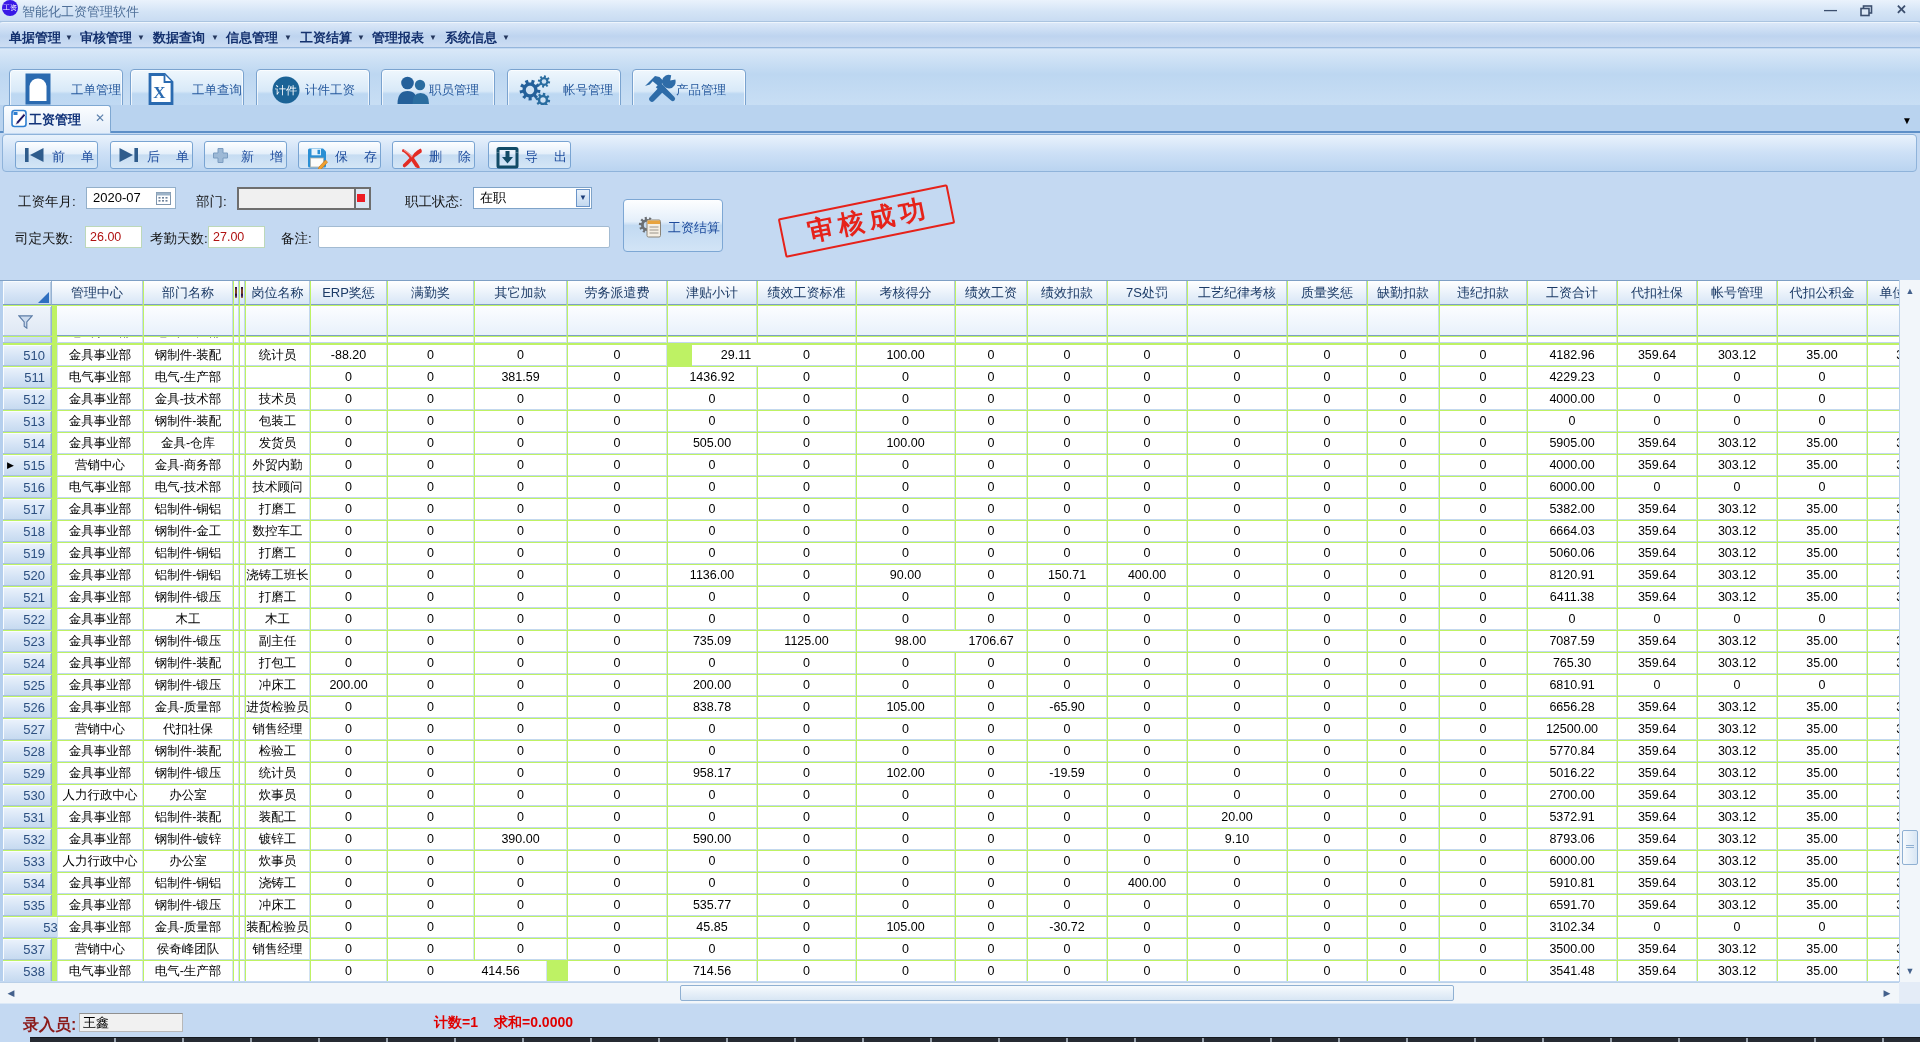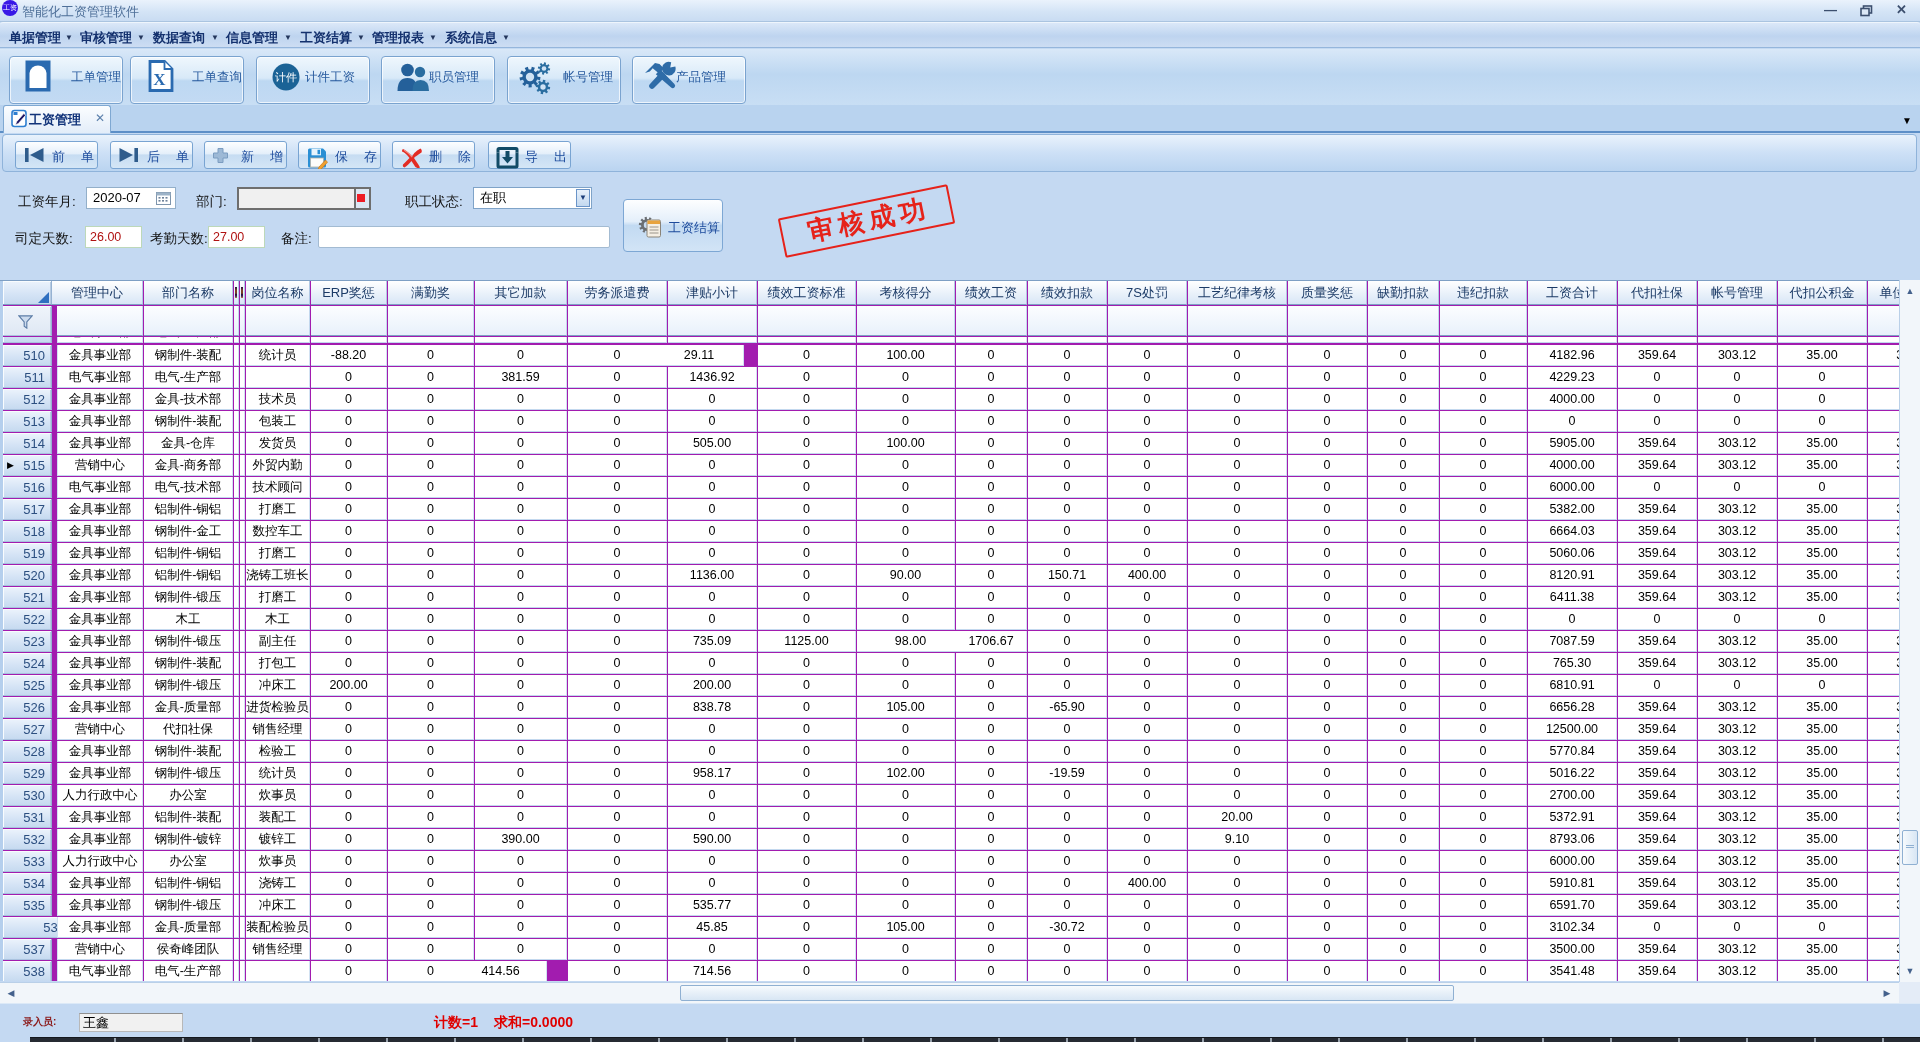--- a/index.html
+++ b/index.html
@@ -12,21 +12,21 @@
 .apptitle { left:22px; top:3px; font-size:13px; color:#4f7099; }
 .winbtn { top:2px; font-size:13px; font-weight:bold; color:#3c4f6e; }
 
 
 .menubar { left:0; top:22px; width:1920px; height:26px; background:linear-gradient(#dbe8f8,#c3d8f1 45%,#bed4ef 55%,#cdddf3); border-bottom:1px solid #95b6dc; border-top:1px solid #eef5fc; border-radius:3px 3px 0 0; }
 .mi { position:absolute; top:6px; font-size:13px; font-weight:bold; color:#14316e; }
 .ma { position:absolute; top:10px; font-size:8px; color:#23365c; }
 
 
 .toolbar { left:0; top:49px; width:1920px; height:56px; background:linear-gradient(#d9e8f8,#bdd7f1 45%,#c8def4); }
-.tbtn { position:absolute; top:7px; width:114px; height:48px; border:1px solid #7aa3cf; border-radius:4px; background:linear-gradient(#eff7fd,#d8e9f8 46%,#bdd8f2 52%,#c3daf3); box-shadow:inset 0 0 0 1px rgba(255,255,255,.7); }
+.tbtn { position:absolute; top:20px; width:114px; height:48px; border:1px solid #7aa3cf; border-radius:4px; background:linear-gradient(#eff7fd,#d8e9f8 46%,#bdd8f2 52%,#c3daf3); box-shadow:inset 0 0 0 1px rgba(255,255,255,.7); }
 .tbtn .lbl { position:absolute; left:61px; top:12px; font-size:12.5px; color:#275a9e; white-space:nowrap; }
 .tbtn svg { position:absolute; top:3px; }
 
 
 .tabbar { left:0; top:105px; width:1920px; height:28px; background:#b9d3ef; border-bottom:2px solid #5d8fc7; }
 .tab { position:absolute; left:3px; top:0px; width:108px; height:28px; background:linear-gradient(#fbfdff,#e3edf9); border:1px solid #7fa8d2; border-bottom:none; border-radius:3px 3px 0 0; }
 .tab svg { position:absolute; left:7px; top:3px; }
 .tab .tl { position:absolute; left:25px; top:5px; font-size:13px; font-weight:bold; color:#11337a; }
 .tab .tx { position:absolute; left:91px; top:5px; font-size:12px; color:#5c80ac; }
 .tabarrow { position:absolute; right:8px; top:10px; font-size:10px; color:#000; }
@@ -43,21 +43,21 @@
 
 
 .calcbtn { left:623px; top:199px; width:100px; height:53px; border:1px solid #7da7d4; border-radius:4px; background:linear-gradient(#fdfeff,#e4effa 42%,#c2daf2 50%,#d2e4f6); }
 .calcbtn svg { position:absolute; left:14px; top:13px; }
 .calcbtn .lbl { position:absolute; left:44px; top:19px; font-size:13px; color:#1d4b9c; }
 
 
 .stamp { left:780px; top:201px; width:173px; height:40px; border:2.5px solid #e6221a; border-radius:2px; transform:rotate(-11.5deg); text-align:center; line-height:35px; font-size:26px; font-weight:bold; color:#e6221a; letter-spacing:5px; text-indent:5px; }
 
 
-.grid { left:0; top:280px; width:1899px; height:701px; background:#a21caf; border-top:1px solid #7e9fc4; overflow:hidden; }
+.grid { left:0; top:280px; width:1899px; height:701px; background:#bef264; border-top:1px solid #7e9fc4; overflow:hidden; }
 .gr { position:absolute; left:0; width:1899px; }
 .c { position:absolute; top:0; overflow:hidden; white-space:nowrap; }
 .hcell { background:linear-gradient(#ffffff,#e9f1fa 55%,#d8e6f6); border-right:1px solid #b1c9e4; border-bottom:1px solid #7e9fc4; font-size:13px; color:#1b3a66; text-align:center; line-height:24px; }
 .fcell { background:linear-gradient(#fcfdff,#e8f1fb); border-right:1px solid #c3d8ee; border-bottom:1px solid #7e9fc4; text-align:center; }
 .dcell { background:#fff; border-right:1px solid #d2e2f2; border-bottom:1px solid #c3d8ee; text-align:center; }
 .dcell.first { border-left:1px solid #d2e2f2; }
 .dcell.t { font-size:12.5px; color:#000; }
 .dcell.n { font-size:12.5px; color:#000; }
 .rn { position:absolute; top:0; background:linear-gradient(#ecf3fc,#d4e3f5 60%,#c6daf0); border-right:1px solid #96b2d2; border-bottom:1px solid #a9c2de; box-shadow:inset 1px 1px 0 #f9fcfe, inset -1px 0 0 #b6cbe2; font-size:13px; color:#2c4f80; text-align:right; padding-right:6px; }
 .rn.hcell { border-bottom:1px solid #7e9fc4; padding-right:0; }
@@ -391,21 +391,21 @@
       <div class="rn" style="left:3px;width:49px;height:21px;line-height:21px">510</div>
       <div class="c dcell t first" style="left:57px;width:86px;height:21px;line-height:21px">金具事业部</div>
       <div class="c dcell t" style="left:144px;width:89px;height:21px;line-height:21px">钢制件-装配</div>
       <div class="c dcell n" style="left:234px;width:5px;height:21px;line-height:21px"></div>
       <div class="c dcell n" style="left:240px;width:5px;height:21px;line-height:21px"></div>
       <div class="c dcell t" style="left:246px;width:64px;height:21px;line-height:21px">统计员</div>
       <div class="c dcell n" style="left:311px;width:76px;height:21px;line-height:21px">-88.20</div>
       <div class="c dcell n" style="left:388px;width:86px;height:21px;line-height:21px">0</div>
       <div class="c dcell n" style="left:475px;width:92px;height:21px;line-height:21px">0</div>
       <div class="c dcell n" style="left:568px;width:99px;height:21px;line-height:21px">0</div>
-      <div class="c dcell n" style="left:655px;width:89px;height:21px;line-height:21px">29.11</div>
+      <div class="c dcell n" style="left:692px;width:89px;height:21px;line-height:21px">29.11</div>
       <div class="c dcell n" style="left:758px;width:98px;height:21px;line-height:21px">0</div>
       <div class="c dcell n" style="left:857px;width:98px;height:21px;line-height:21px">100.00</div>
       <div class="c dcell n" style="left:956px;width:71px;height:21px;line-height:21px">0</div>
       <div class="c dcell n" style="left:1028px;width:79px;height:21px;line-height:21px">0</div>
       <div class="c dcell n" style="left:1108px;width:79px;height:21px;line-height:21px">0</div>
       <div class="c dcell n" style="left:1188px;width:99px;height:21px;line-height:21px">0</div>
       <div class="c dcell n" style="left:1288px;width:79px;height:21px;line-height:21px">0</div>
       <div class="c dcell n" style="left:1368px;width:71px;height:21px;line-height:21px">0</div>
       <div class="c dcell n" style="left:1440px;width:87px;height:21px;line-height:21px">0</div>
       <div class="c dcell n" style="left:1528px;width:89px;height:21px;line-height:21px">4182.96</div>
@@ -1180,21 +1180,21 @@
   <div class="sbtn" style="left:1px;top:681px;width:18px;height:20px;font-size:9px;line-height:20px;">▼</div>
 </div>
 <div class="abs hscroll">
   <div class="sbtn" style="left:1px;top:1px;width:20px;height:18px;font-size:9px;line-height:18px;">◀</div>
   <div class="hthumb"></div>
   <div class="sbtn" style="left:1877px;top:1px;width:20px;height:18px;font-size:9px;line-height:18px;">▶</div>
 </div>
 <div class="abs corner"></div>
 
 <div class="abs statusbar">
-  <div class="flabel" style="left:23px;top:11px;font-size:10px;color:#8b1a1a;font-weight:bold;">录入员:</div>
+  <div class="flabel" style="left:23px;top:11px;font-size:16px;color:#8b1a1a;font-weight:bold;">录入员:</div>
   <div style="position:absolute;left:79px;top:9px;width:104px;height:19px;background:#f1f1f1;border:1px solid #b8b8b8;border-top-color:#909090;font-size:13px;line-height:17px;padding-left:3px;color:#000;">王鑫</div>
   <div class="redinfo" style="left:434px;">计数=1</div>
   <div class="redinfo" style="left:494px;">求和=0.0000</div>
 </div>
 <div class="abs sliver">
     <u></u>
     <b style="left:114px"></b>
     <b style="left:182px"></b>
     <b style="left:250px"></b>
     <b style="left:318px"></b>

